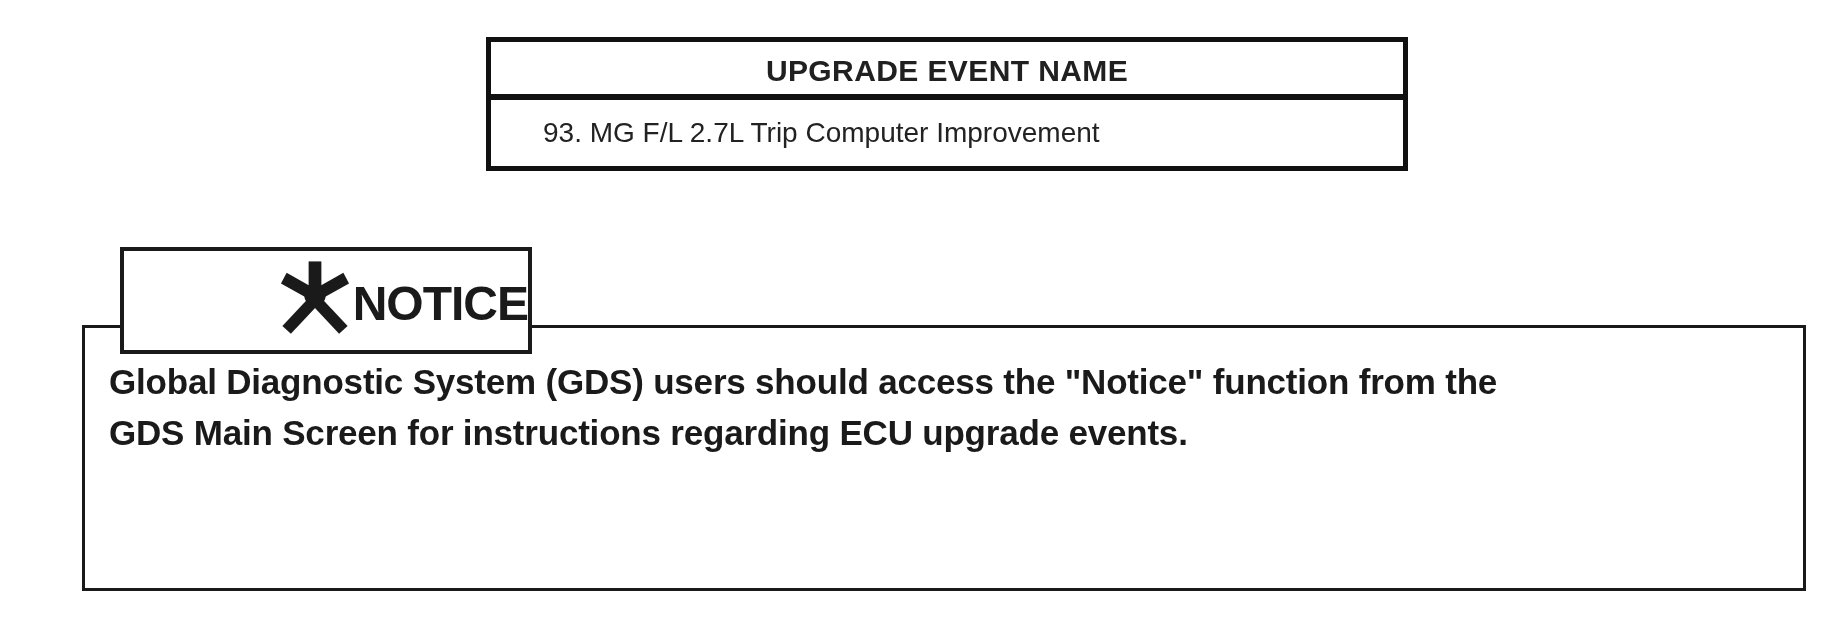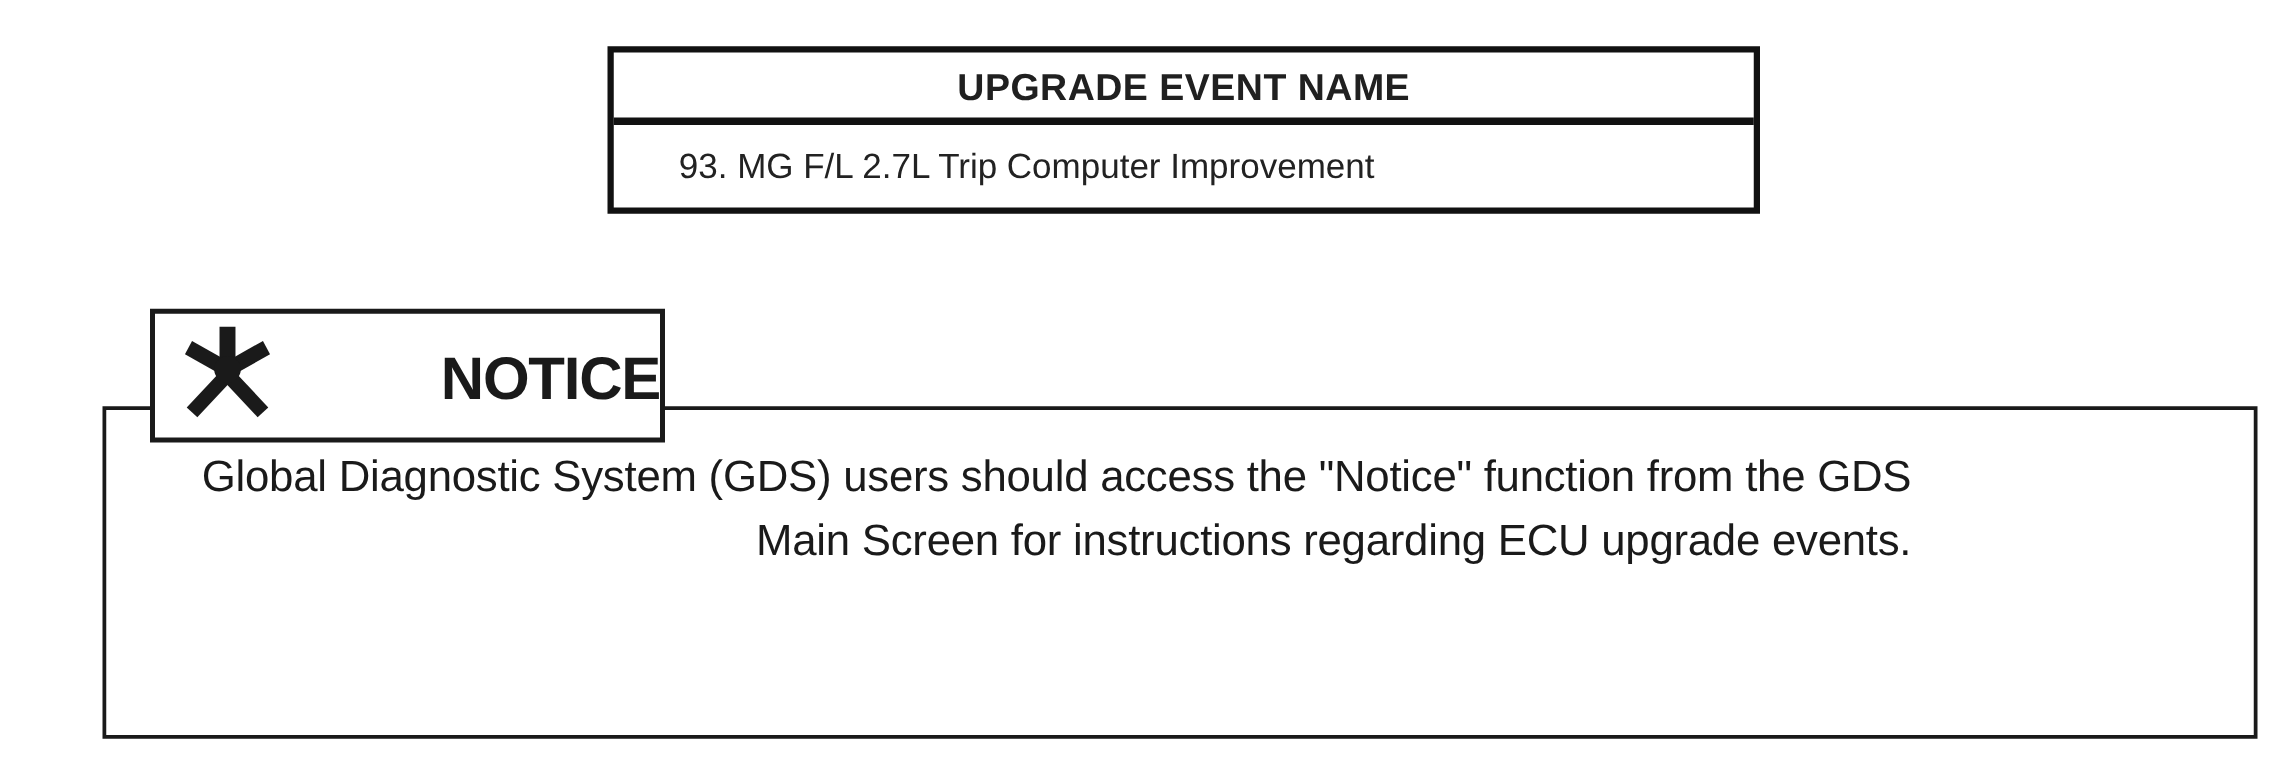--- a/index.html
+++ b/index.html
@@ -69,41 +69,40 @@
     box-sizing: border-box;
     border: 3px solid #1a1a1a;
     background: #ffffff;
   }
   .notice-text {
     position: absolute;
     left: 24px;
     top: 28px;
     width: 1420px;
     font-size: 35px;
-    font-weight: normal;
+    font-weight: bold;
     line-height: 1.47;
     color: #1a1a1a;
     letter-spacing: -0.2px;
     font-stretch: condensed;
-    text-align: right;
   }
 
   
   .notice-tab {
     position: absolute;
     left: 38px;         
     top: 0;             
     width: 412px;       
     height: 107px;      
     box-sizing: border-box;
     border: 4px solid #1a1a1a;
     background: #ffffff;
     display: flex;
     align-items: center;
-    justify-content: space-between;
+    justify-content: flex-end;
     padding-left: 22px;
     z-index: 5;
   }
   .notice-asterisk {
     display: block;
     width: 72px;
     height: 78px;
     flex: 0 0 auto;
     margin-right: 2px;
     margin-top: -4px;

